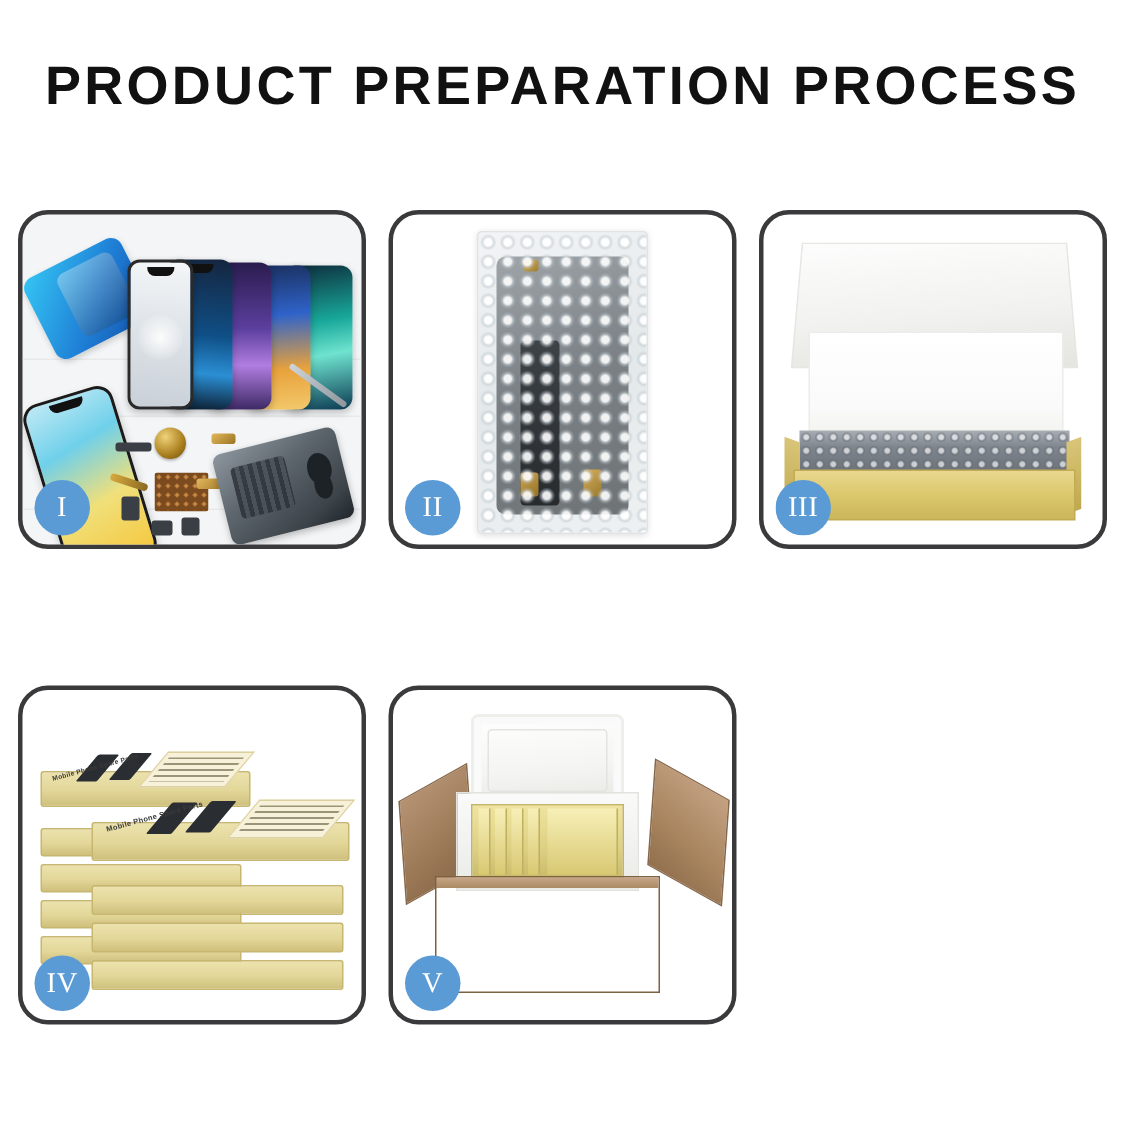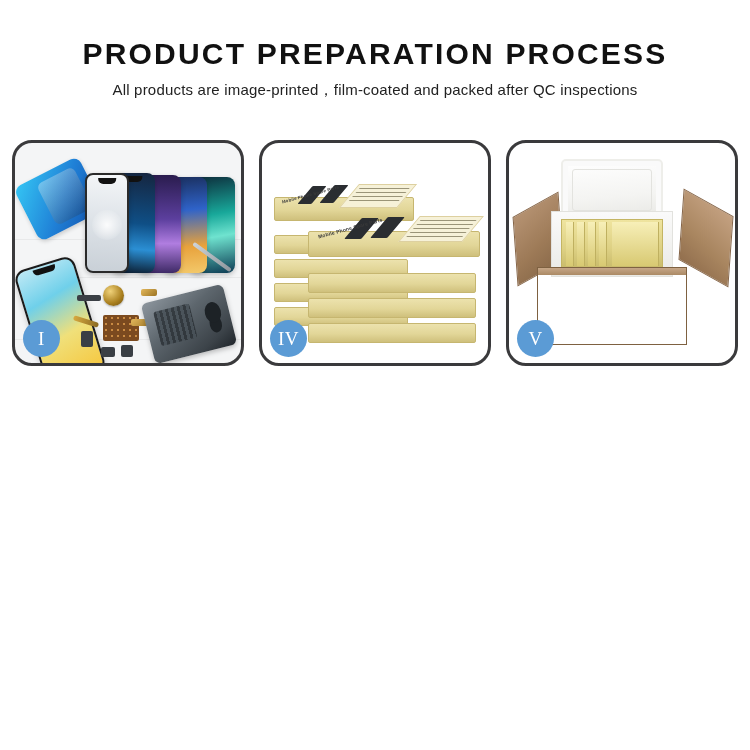--- a/index.html
+++ b/index.html
@@ -7,21 +7,21 @@
     width:750px;height:750px;background:#ffffff;
     font-family:"Liberation Sans", sans-serif;
     overflow:hidden;position:relative;
   }
   .page{width:750px;height:750px;position:relative;box-sizing:border-box;}
 
   
   .header{padding-top:38px;text-align:center;}
   .title{
     font-family:"Liberation Sans", sans-serif;
-    font-size:30px;font-weight:700;letter-spacing:2.2px;
+    font-size:36px;font-weight:700;letter-spacing:2.2px;
     color:#111111;line-height:1.05;white-space:nowrap;
   }
   .subtitle{
     margin-top:11px;
     font-size:15px;font-weight:400;color:#222222;
     letter-spacing:.2px;white-space:nowrap;
   }
 
   
   .grid{
@@ -310,21 +310,20 @@
   }
   .tapeTab{position:absolute;background:rgba(128,104,78,.55);border-radius:1px;}
 </style>
 </head>
 <body>
 
 <div class="page">
 
   <div class="header">
     <div class="title">PRODUCT PREPARATION PROCESS</div>
-    <div class="subtitle">All products are image-printed，film-coated and packed after QC inspections</div>
   </div>
 
   <div class="grid">
 
     <div class="panel p1">
       <div class="scene">
         <div class="band" style="top:96px"></div>
         <div class="band" style="top:134px"></div>
         <div class="band" style="top:196px"></div>
 
@@ -357,21 +356,47 @@
         <div class="chipg" style="left:116px;top:176px;width:22px;height:7px;"></div>
         <div class="flexcable" style="left:58px;top:176px;width:26px;transform:rotate(18deg);"></div>
         <div class="flexcable" style="left:130px;top:160px;width:22px;transform:rotate(-12deg);"></div>
 
         <div class="chassis"></div>
         <div class="tweezer"></div>
       </div>
       <div class="badge">I</div>
     </div>
 
-
+    <div class="panel p2">
+      <div class="scene">
+        <div class="bag">
+          <div class="innerscreen"></div>
+          <div class="lcdflex"></div>
+          <div class="goldtab" style="left:30px;top:18px;width:10px;height:8px;"></div>
+          <div class="goldtab" style="left:28px;top:160px;width:12px;height:16px;"></div>
+          <div class="goldtab" style="left:70px;top:158px;width:12px;height:18px;"></div>
+          <div class="bubbles"></div>
+        </div>
+      </div>
+      <div class="badge">II</div>
+    </div>
+
+    <div class="panel p3">
+      <div class="scene">
+        <div class="m-lidback"></div>
+        <div class="m-lidfront"></div>
+        <div class="m-basetop">
+          <div class="m-bubble"></div>
+        </div>
+        <div class="m-sideL"></div>
+        <div class="m-sideR"></div>
+        <div class="m-front"></div>
+      </div>
+      <div class="badge">III</div>
+    </div>
 
     <div class="panel p4">
       <div class="scene">
         <div class="stack">
 
           <div class="sbox" style="left:2px;top:98px;width:132px;height:17px;"></div>
           <div class="sbox" style="left:2px;top:122px;width:132px;height:17px;"></div>
           <div class="sbox" style="left:2px;top:146px;width:132px;height:17px;"></div>
           <div class="sbox" style="left:2px;top:74px;width:132px;height:17px;"></div>
 

